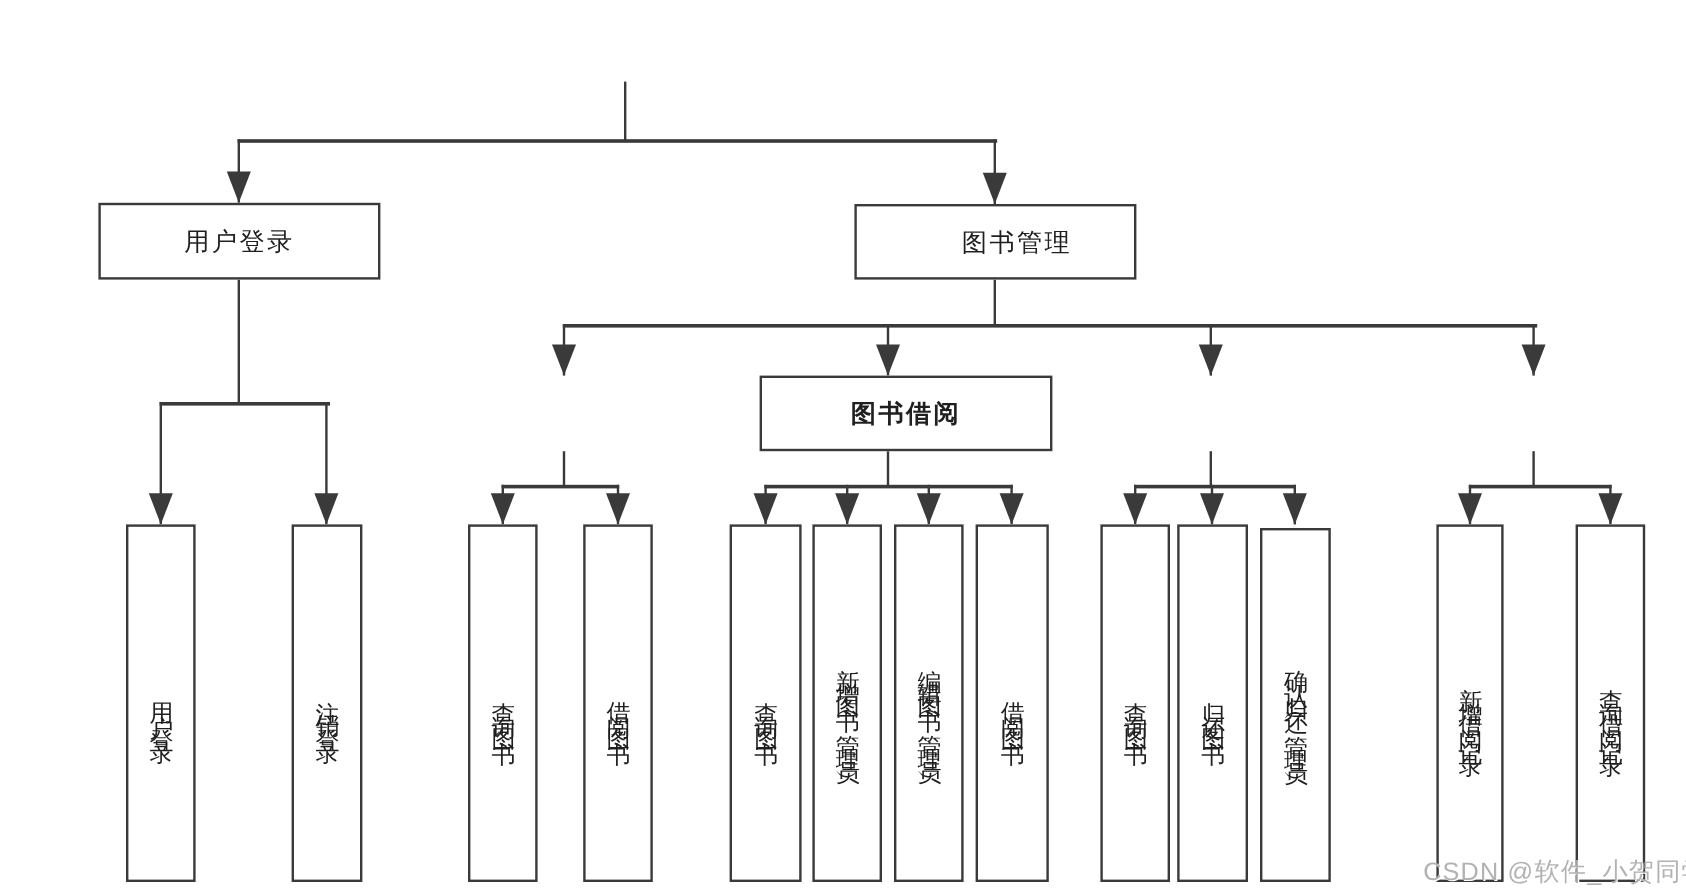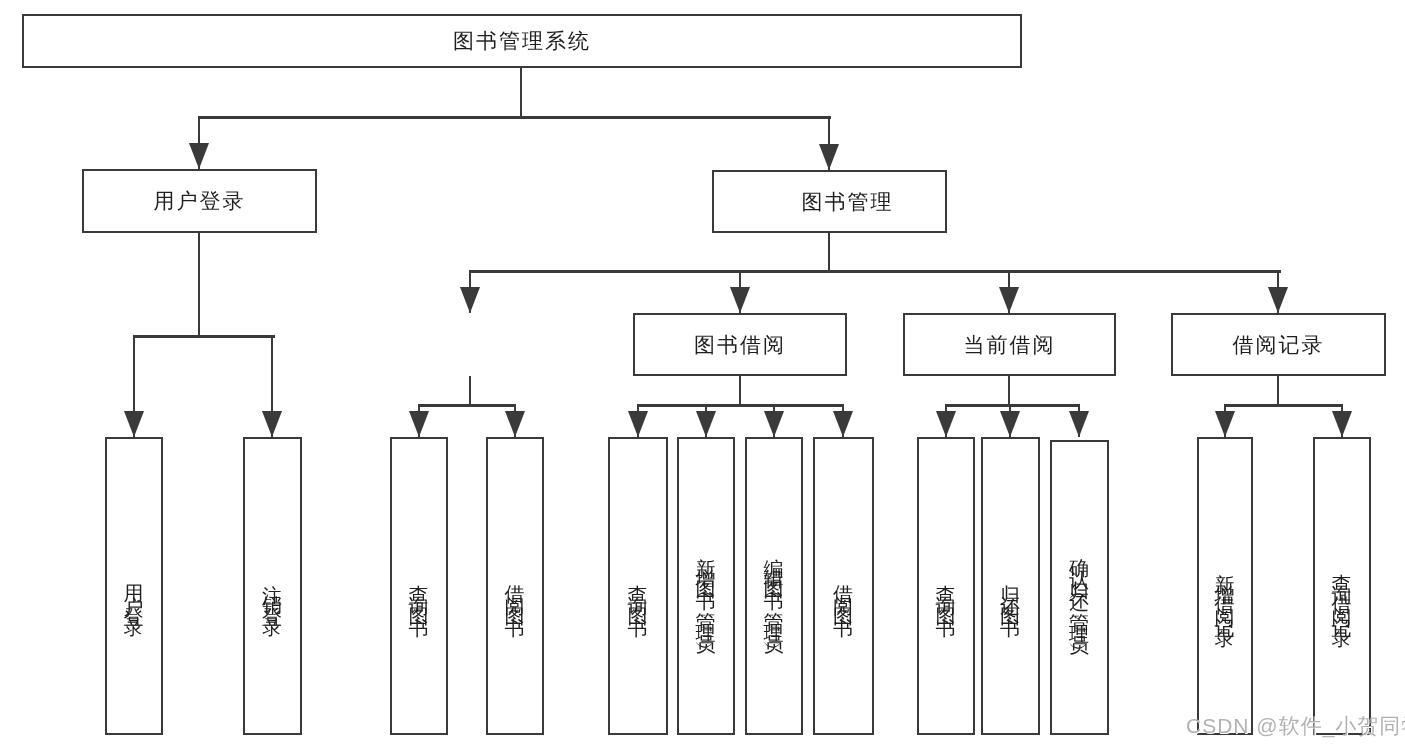--- a/index.html
+++ b/index.html
@@ -63,21 +63,20 @@
     text-shadow: 1px 1px 0 #ffffff;
     z-index: 6;
     white-space: nowrap;
   }
 </style>
 </head>
 <body>
 
 <div id="stage">
 
-  <div class="box" style="left:22px; top:14px; width:1000px; height:54px;">图书管理系统</div>
 
   <div class="vline" style="left:520px; top:68px; height:50px;"></div>
   <div class="hline" style="left:198px; top:116px; width:633px;"></div>
   <div class="vline" style="left:198px; top:116px; height:53px;"></div>
   <div class="tri" style="left:189px; top:143px;"></div>
   <div class="vline" style="left:828px; top:116px; height:54px;"></div>
   <div class="tri" style="left:819px; top:144px;"></div>
 
   <div class="box" style="left:82px; top:169px; width:235px; height:64px;">用户登录</div>
   <div class="box" style="left:712px; top:170px; width:235px; height:63px;padding-left:36px;">图书管理</div>
@@ -93,23 +92,21 @@
   <div class="hline" style="left:469px; top:270px; width:812px;"></div>
   <div class="vline" style="left:469px; top:270px; height:43px;"></div>
   <div class="tri" style="left:460px; top:287px;"></div>
   <div class="vline" style="left:739px; top:270px; height:43px;"></div>
   <div class="tri" style="left:730px; top:287px;"></div>
   <div class="vline" style="left:1008px; top:270px; height:43px;"></div>
   <div class="tri" style="left:999px; top:287px;"></div>
   <div class="vline" style="left:1277px; top:270px; height:43px;"></div>
   <div class="tri" style="left:1268px; top:287px;"></div>
 
-  <div class="box" style="left:633px; top:313px; width:214px; height:63px;">图书借阅</div>
-  <div class="box" style="left:903px; top:313px; width:213px; height:63px;">当前借阅</div>
-  <div class="box" style="left:1171px; top:313px; width:215px; height:63px;">借阅记录</div>
+  <div class="box" style="left:633px; top:313px; width:244px; height:63px;font-weight:bold;">图书借阅</div>
 
   <div class="vline" style="left:469px; top:376px; height:30px;"></div>
   <div class="hline" style="left:418px; top:404px; width:98px;"></div>
   <div class="vline" style="left:418px; top:404px; height:33px;"></div>
   <div class="tri" style="left:409px; top:411px;"></div>
   <div class="vline" style="left:514px; top:404px; height:33px;"></div>
   <div class="tri" style="left:505px; top:411px;"></div>
 
   <div class="vline" style="left:739px; top:376px; height:30px;"></div>
   <div class="hline" style="left:637px; top:404px; width:207px;"></div>

